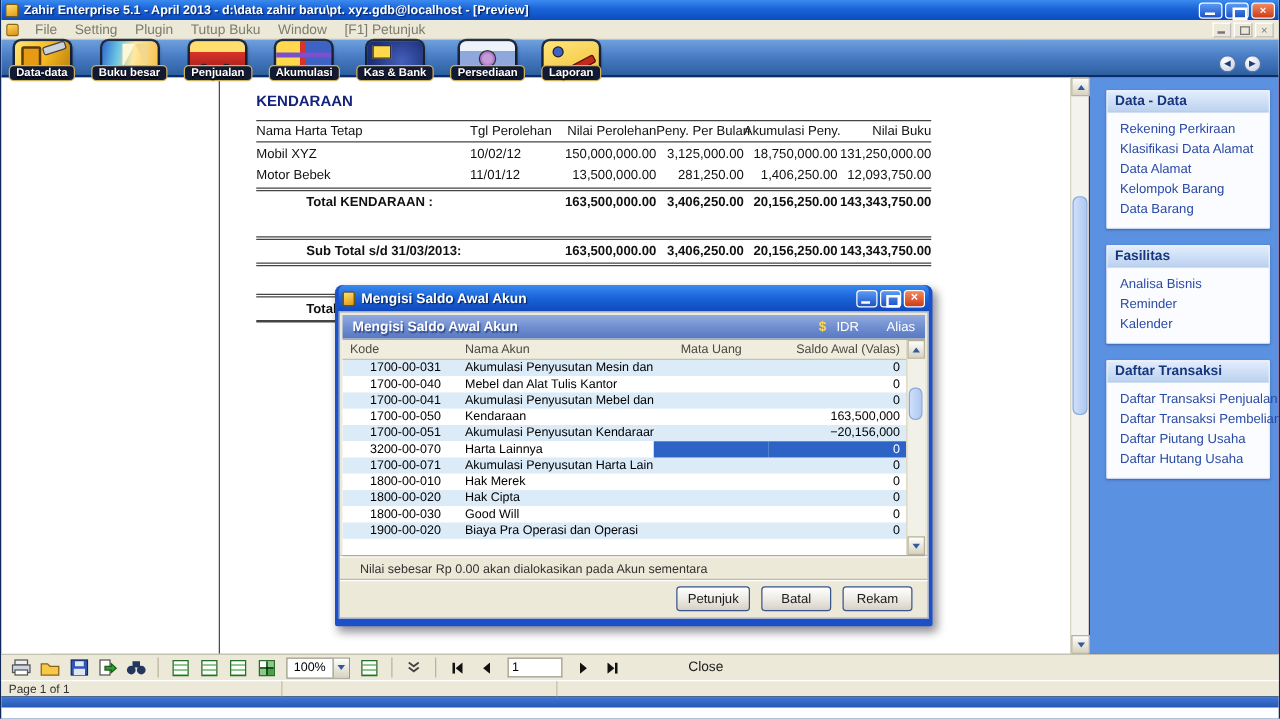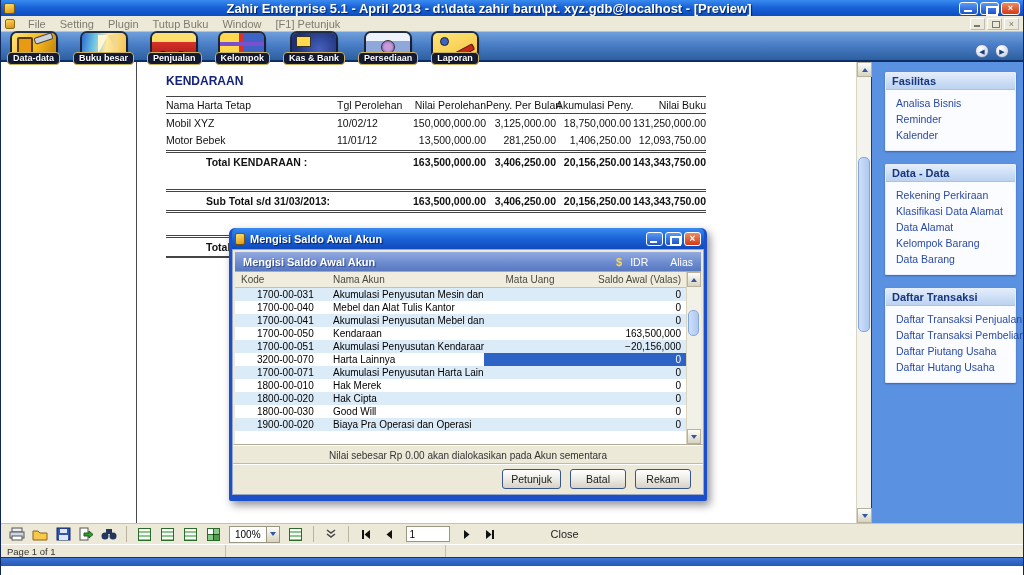--- a/index.html
+++ b/index.html
@@ -2,21 +2,21 @@
 <html><head>
 <meta charset="utf-8">
 <style>
   html,body{margin:0;padding:0;background:#3b6ea5;}
   *{box-sizing:border-box;font-family:"Liberation Sans","DejaVu Sans",sans-serif;}
   #app{position:relative;width:1024px;height:575px;overflow:hidden;background:#fff;border-left:1px solid #10275a;border-right:1px solid #10275a;}
 
   
   .titlebar{height:16px;background:linear-gradient(180deg,#3a8bf0 0%,#1a63d8 45%,#0b4cc0 100%);display:flex;align-items:center;padding:0 3px;color:#fff;}
   .app-ico{width:11px;height:11px;border-radius:2px;background:linear-gradient(160deg,#ffe06a,#e09a18);border:1px solid #7a5a08;margin-right:4px;flex:none;}
-  .titlebar .ttl{font-size:13px;font-weight:bold;text-shadow:1px 1px 1px #00205c;white-space:nowrap;overflow:hidden;flex:1;text-align:center;}
+  .titlebar .ttl{font-size:10px;font-weight:bold;text-shadow:1px 1px 1px #00205c;white-space:nowrap;overflow:hidden;flex:1;}
   .winbtns{display:flex;gap:2px;}
   .wbtn{width:19px;height:13px;border-radius:3px;border:1px solid #fff;background:linear-gradient(180deg,#5a9af4,#1d53c8);color:#fff;font-size:9px;line-height:11px;text-align:center;font-weight:bold;position:relative;}
   .wbtn.min::after{content:"";position:absolute;left:4px;bottom:2px;width:8px;height:2px;background:#fff;}
   .wbtn.max::after{content:"";position:absolute;left:5px;top:3px;width:8px;height:6px;border:2px solid #fff;}
   .wbtn.close{background:linear-gradient(180deg,#ef8a62,#cf3c16);}
 
   
   .menubar{height:16px;background:#ece9d8;border-bottom:1px solid #c6c3ae;display:flex;align-items:center;padding:0 4px;}
   .menu-ico{width:10px;height:10px;border-radius:2px;background:linear-gradient(160deg,#ffd95e,#d88f14);border:1px solid #8a6a10;margin-right:6px;flex:none;}
   .menu-item{font-size:11px;color:#7d7b6e;padding:1px 7px;cursor:default;}
@@ -45,21 +45,21 @@
   .tbi-5{background:linear-gradient(180deg,#eef2fa 0 30%,#8fa8dc 30% 100%);}
   .tbi-5::before{content:"";position:absolute;left:15px;top:7px;width:12px;height:12px;border-radius:50%;background:radial-gradient(circle,#c99ad8 0 40%,#6a4ab0 100%);border:1px solid #333;}
   .tbi-6{background:linear-gradient(160deg,#ffe57a 0%,#f2c33c 100%);}
   .tbi-6::before{content:"";position:absolute;right:2px;bottom:4px;width:20px;height:5px;background:#c22a1c;border:1px solid #5c0f08;transform:rotate(-28deg);border-radius:2px;}
   .tbi-6::after{content:"";position:absolute;left:7px;top:4px;width:7px;height:7px;border-radius:50%;background:#3e63c4;border:1px solid #222;}
   .tb-label{background:#131a33;color:#fff;font-size:9px;font-weight:bold;padding:0 5px 1px;border-radius:4px;border:1px solid #cdb35e;white-space:nowrap;margin-top:-7px;text-shadow:0 1px 1px #000;z-index:2;}
   .nav-circles{position:absolute;right:14px;top:12px;display:flex;gap:6px;}
   .ncirc{width:14px;height:14px;border-radius:50%;background:radial-gradient(circle at 35% 30%,#fff,#cfd8ea 75%);border:1px solid #5572a8;color:#1c3c78;font-size:7px;line-height:13px;text-align:center;}
 
   
-  .workspace{height:461px;display:flex;position:relative;background:#b91c1c;}
+  .workspace{height:461px;display:flex;position:relative;background:#b91c1c;margin-left:39px;}
   .preview{flex:1;position:relative;background:#fff;overflow:hidden;}
   .page-edge{position:absolute;left:135px;top:0;bottom:0;width:1px;background:#4a4a52;}
   .report{position:absolute;left:165px;top:12px;width:540px;font-size:10.5px;color:#111;}
   .report-title{color:#14237a;font-weight:bold;font-size:12px;margin-bottom:8px;}
   .rhdr,.rrow,.trow{display:flex;align-items:baseline;}
   .rhdr{border-top:1px solid #444;border-bottom:1px solid #444;padding:2px 0;}
   .rcell{white-space:nowrap;}
   .rc0{width:163px;text-align:left;}
   .rc1{width:70px;text-align:left;padding-left:8px;}
   .rc2{width:87px;text-align:right;}
@@ -117,21 +117,21 @@
   .dch2{text-align:center;}
   .dc-saldo,.dch3{width:110px;text-align:right;padding-right:5px;}
   .dhead{padding-right:15px;}
   .drows{flex:1;overflow:hidden;padding-right:15px;}
   .drow{display:flex;cursor:default;}
   .drow.even{background:#dcebf8;}
   .drow.odd{background:#fff;}
   .drow.selected .dc-mata,.drow.selected .dc-saldo{background:#2e63c6;color:#fff;}
   .dlg-scroll{position:absolute;right:0;top:0;bottom:0;width:15px;background:#f2f1e8;border-left:1px solid #d8d4c0;}
   .dlg-thumb{top:38px;height:26px;}
-  .dlg-note{font-size:10px;color:#333;text-align:center;padding:4px 2px 3px;border-top:1px solid #fff;box-shadow:0 -1px 0 #c0bba2;}
+  .dlg-note{font-size:10px;color:#333;text-align:left;padding:4px 16px 3px;border-top:1px solid #fff;box-shadow:0 -1px 0 #c0bba2;}
   .dlg-buttons{display:flex;justify-content:flex-end;gap:9px;padding:4px 12px 5px;border-top:1px solid #fff;box-shadow:0 -1px 0 #c0bba2;}
   .xpbtn{min-width:56px;height:20px;font-size:10.5px;color:#1a1a1a;background:linear-gradient(180deg,#fff,#ece9e2 55%,#d8d0c4);border:1px solid #39568c;border-radius:3px;padding:0 8px;}
 
   
   .btoolbar{height:21px;background:#ece9d8;border-top:1px solid #9b98887a;display:flex;align-items:center;padding:0 6px;gap:3px;}
   .bt-btn{height:18px;min-width:20px;display:flex;align-items:center;justify-content:center;border:1px solid transparent;border-radius:2px;}
   .bt-sep{width:1px;height:16px;background:#b8b4a0;margin:0 4px;}
   .vico{width:13px;height:13px;border:1px solid #2a6d2a;background:repeating-linear-gradient(180deg,#fff 0 2px,#8cc88c 2px 4px);}
   .vico.v4{background:linear-gradient(90deg,#fff 0 45%,#2a6d2a 45% 55%,#8cc88c 55% 100%),linear-gradient(180deg,#fff 0 45%,#2a6d2a 45% 55%,#8cc88c 55% 100%);background-blend-mode:multiply;}
   .zoombox{display:flex;align-items:center;height:17px;border:1px solid #9a9682;background:#fff;margin:0 3px;}
@@ -188,21 +188,21 @@
         <div class="tb-item">
           <div class="tbi tbi-1"></div>
           <div class="tb-label">Buku besar</div>
         </div>
         <div class="tb-item">
           <div class="tbi tbi-2"></div>
           <div class="tb-label">Penjualan</div>
         </div>
         <div class="tb-item">
           <div class="tbi tbi-3"></div>
-          <div class="tb-label">Kelompok</div>
+          <div class="tb-label">Akumulasi</div>
         </div>
         <div class="tb-item">
           <div class="tbi tbi-4"></div>
           <div class="tb-label">Kas &amp; Bank</div>
         </div>
         <div class="tb-item">
           <div class="tbi tbi-5"></div>
           <div class="tb-label">Persediaan</div>
         </div>
         <div class="tb-item">
@@ -277,38 +277,38 @@
           <div class="arr-up"></div>
         </div>
       <div class="sb-thumb pv-thumb"></div>
       <div class="sb-btn dn">
           <div class="arr-dn"></div>
         </div>
     </div>
     <div class="sidebar">
       <div>
           <div class="panel">
-            <div class="panel-header">Fasilitas</div>
-            <div class="panel-items">
-              <div class="panel-link">Analisa Bisnis</div>
-              <div class="panel-link">Reminder</div>
-              <div class="panel-link">Kalender</div>
-            </div>
-          </div>
-          <div class="panel">
             <div class="panel-header">Data - Data</div>
             <div class="panel-items">
               <div class="panel-link">Rekening Perkiraan</div>
               <div class="panel-link">Klasifikasi Data Alamat</div>
               <div class="panel-link">Data Alamat</div>
               <div class="panel-link">Kelompok Barang</div>
               <div class="panel-link">Data Barang</div>
             </div>
           </div>
           <div class="panel">
+            <div class="panel-header">Fasilitas</div>
+            <div class="panel-items">
+              <div class="panel-link">Analisa Bisnis</div>
+              <div class="panel-link">Reminder</div>
+              <div class="panel-link">Kalender</div>
+            </div>
+          </div>
+          <div class="panel">
             <div class="panel-header">Daftar Transaksi</div>
             <div class="panel-items">
               <div class="panel-link">Daftar Transaksi Penjualan</div>
               <div class="panel-link">Daftar Transaksi Pembelian</div>
               <div class="panel-link">Daftar Piutang Usaha</div>
               <div class="panel-link">Daftar Hutang Usaha</div>
             </div>
           </div>
         </div>
     </div>

